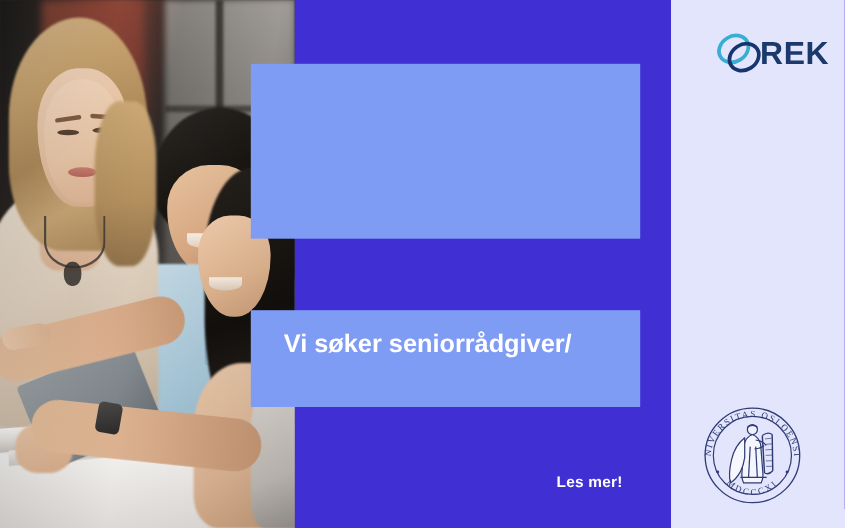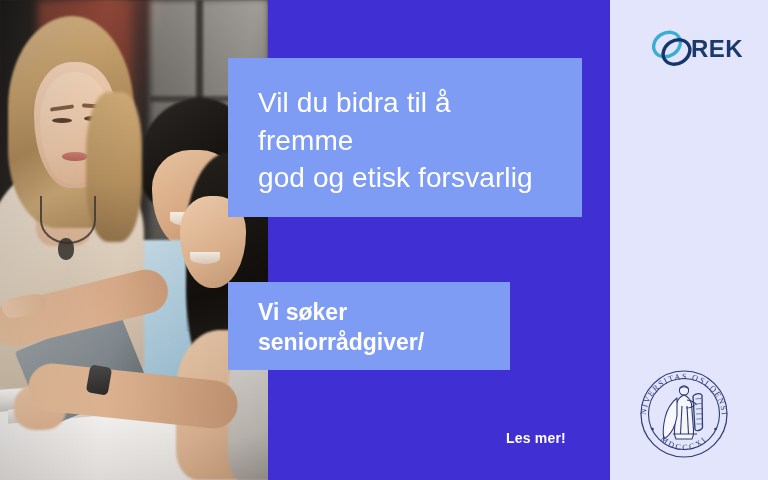--- a/index.html
+++ b/index.html
@@ -356,21 +356,21 @@
     left: 650px;
     top: 26px;
     width: 90px;
     height: 46px;
     display: flex;
     align-items: center;
   }
   .rek-rings { width: 46px; height: 44px; flex: 0 0 auto; }
   .rek-word {
     font-family: "Liberation Sans", sans-serif;
-    font-size: 24px;
+    font-size: 29px;
     font-weight: bold;
     color: #1b3a6b;
     letter-spacing: .5px;
     margin-left: -5px;
     line-height: 1;
   }
 
   
   .uio-seal {
     position: absolute;
@@ -397,21 +397,21 @@
     font-weight: normal;
     color: #ffffff;
     line-height: 1.34;
     letter-spacing: .1px;
     margin: 0;
   }
   .subhead-box {
     position: absolute;
     left: 228px;
     top: 282px;
-    width: 282px;
+    width: 354px;
     height: 88px;
     background: #7f9cf5;
     box-sizing: border-box;
     padding: 16px 30px 0 30px;
   }
   .subhead-text {
     font-family: "Liberation Sans", sans-serif;
     font-size: 23px;
     font-weight: bold;
     color: #ffffff;
@@ -540,21 +540,21 @@
       <text font-family="Liberation Serif, serif" font-size="8.1" fill="#2f3b73" letter-spacing="1.5">
         <textPath href="#arcTop" startOffset="50%" text-anchor="middle">UNIVERSITAS OSLOENSIS</textPath>
       </text>
       <text font-family="Liberation Serif, serif" font-size="8.1" fill="#2f3b73" letter-spacing="2.2">
         <textPath href="#arcBot" startOffset="50%" text-anchor="middle">MDCCCXI</textPath>
       </text>
     </svg>
   </div>
 
   <div class="headline-box">
-    <p class="headline-text"><span>Vil du bidra til å fremme</span><br><span>god og etisk forsvarlig</span><br></p>
+    <p class="headline-text"><br><br></p>
   </div>
 
   <div class="subhead-box">
     <p class="subhead-text"><span>Vi søker seniorrådgiver/</span><br></p>
   </div>
 
   <a class="cta" href="#">Les mer!</a>
 
 </div>
 

